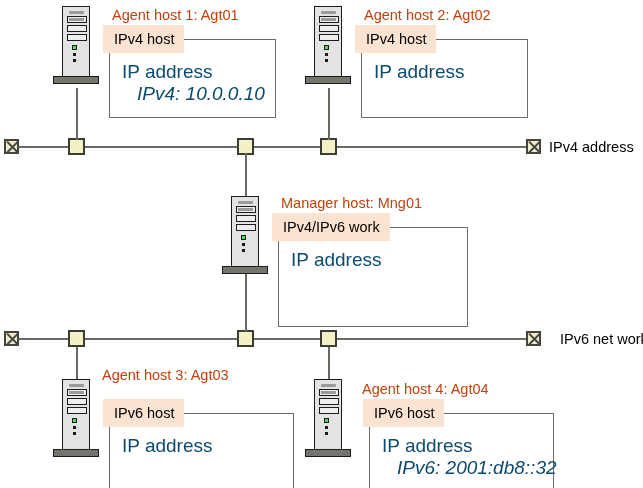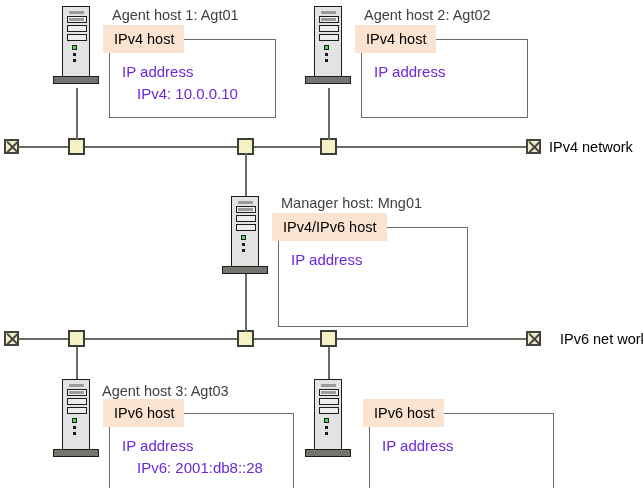--- a/index.html
+++ b/index.html
@@ -168,45 +168,45 @@
     align-items: center;
     padding: 0 10px 0 11px;
     box-sizing: border-box;
     height: 28px;
     white-space: nowrap;
   }
   .callout .lines {
     position: absolute;
     left: 19px;
     top: 36px;
-    font-size: 15px;
+    font-size: 19px;
     line-height: 22px;
-    color: #6d28d9;
+    color: #0c4a6e;
     white-space: nowrap;
   }
-  .callout .lines .indent { padding-left: 15px; }
+  .callout .lines .indent { padding-left: 15px; font-style: italic; }
 
   
   .host-title {
     position: absolute;
     font-size: 14.5px;
-    color: #404040;
+    color: #c2410c;
     white-space: nowrap;
     line-height: 1;
   }
 </style>
 </head>
 <body>
 
 <div id="canvas">
 
   <div class="bus-line" style="left:13px; top:146px; width:520px;"></div>
   <div class="terminator" style="left:4px; top:139px;"></div>
   <div class="terminator" style="left:526px; top:139px;"></div>
-  <div class="bus-label" style="left:549px; top:140px;">IPv4 network</div>
+  <div class="bus-label" style="left:549px; top:140px;">IPv4 address</div>
 
   <div class="bus-node" style="left:68px; top:138px;"></div>
   <div class="bus-node" style="left:237px; top:138px;"></div>
   <div class="bus-node" style="left:320px; top:138px;"></div>
 
   <div class="drop-line" style="left:75.5px; top:88px; height:52px;"></div>
   <div class="drop-line" style="left:327.5px; top:88px; height:52px;"></div>
   <div class="drop-line" style="left:244.5px; top:153px; height:48px;"></div>
 
   <div class="bus-line" style="left:13px; top:338px; width:520px;"></div>
@@ -273,61 +273,62 @@
       <div class="bay b3"></div>
       <div class="led"></div>
       <div class="dot d1"></div>
       <div class="dot d2"></div>
     </div>
     <div class="base"></div>
   </div>
   <div class="host-title" style="left:281px; top:196px;">Manager host: Mng01</div>
   <div class="callout" style="left:272px; top:213px;">
     <div class="body" style="width:190px; height:100px;"></div>
-    <div class="tag">IPv4/IPv6 host</div>
+    <div class="tag">IPv4/IPv6 work</div>
     <div class="lines">
       <div>IP address</div>
     </div>
   </div>
 
   <div class="server" style="left:53px; top:379px;">
     <div class="tower">
       <div class="slot-top"></div>
       <div class="bay b1"></div>
       <div class="bay b2"></div>
       <div class="bay b3"></div>
       <div class="led"></div>
       <div class="dot d1"></div>
       <div class="dot d2"></div>
     </div>
     <div class="base"></div>
   </div>
-  <div class="host-title" style="left:102px; top:368px;margin-top:16px;">Agent host 3: Agt03</div>
+  <div class="host-title" style="left:102px; top:368px;">Agent host 3: Agt03</div>
   <div class="callout" style="left:103px; top:399px;">
     <div class="body" style="width:185px; height:79px;"></div>
     <div class="tag">IPv6 host</div>
     <div class="lines">
       <div>IP address</div>
-      <div class="indent">IPv6: 2001:db8::28</div>
     </div>
   </div>
 
   <div class="server" style="left:305px; top:379px;">
     <div class="tower">
       <div class="slot-top"></div>
       <div class="bay b1"></div>
       <div class="bay b2"></div>
       <div class="bay b3"></div>
       <div class="led"></div>
       <div class="dot d1"></div>
       <div class="dot d2"></div>
     </div>
     <div class="base"></div>
   </div>
+  <div class="host-title" style="left:362px; top:382px;">Agent host 4: Agt04</div>
   <div class="callout" style="left:363px; top:399px;">
     <div class="body" style="width:185px; height:79px;"></div>
     <div class="tag">IPv6 host</div>
     <div class="lines">
       <div>IP address</div>
+      <div class="indent">IPv6: 2001:db8::32</div>
     </div>
   </div>
 
 </div>
 
 </body></html>

